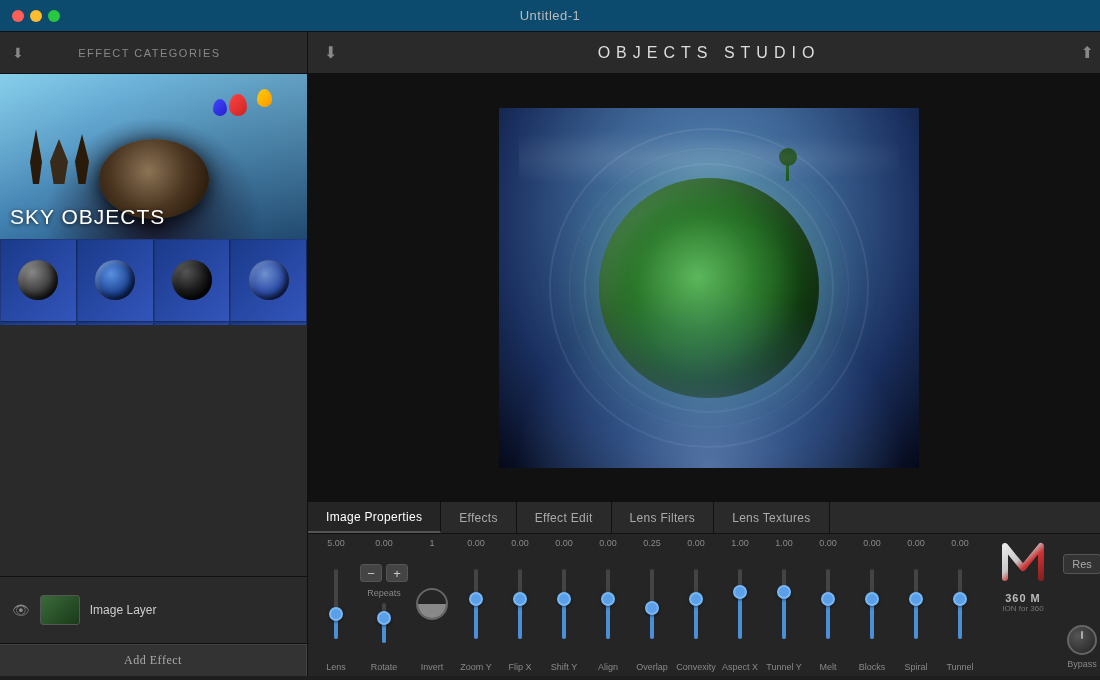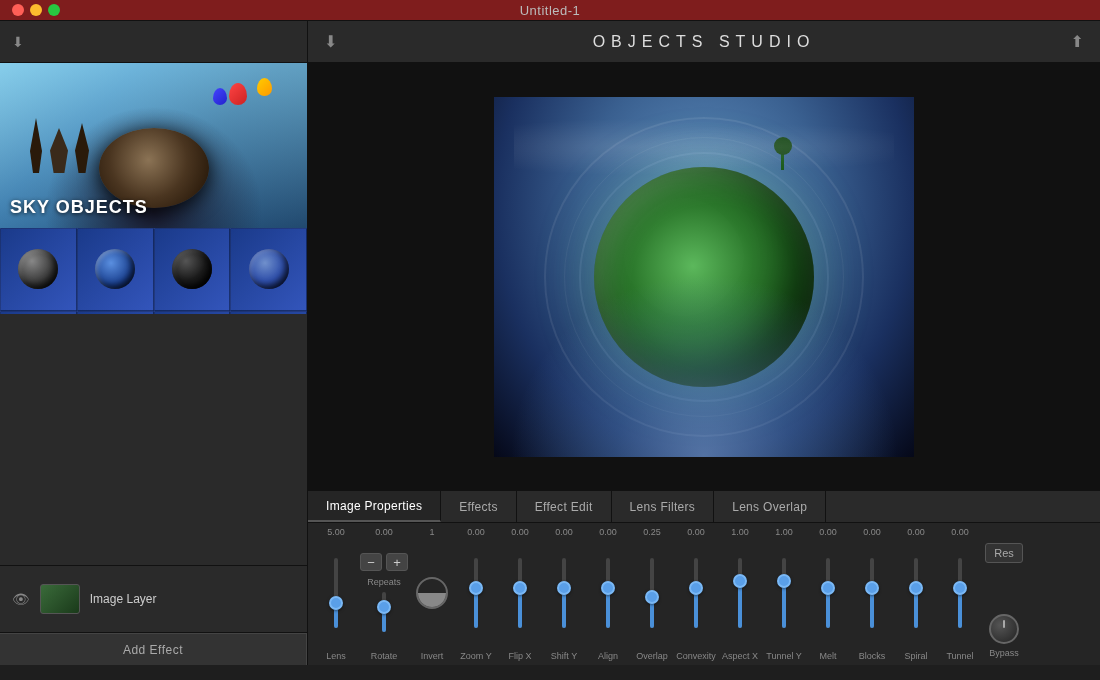--- a/index.html
+++ b/index.html
@@ -7,22 +7,22 @@
       width: 1100px;
       height: 680px;
       background: #1e1e1e;
       font-family: -apple-system, BlinkMacSystemFont, 'Helvetica Neue', sans-serif;
       overflow: hidden;
       color: #ccc;
     }
 
     
     .titlebar {
-      height: 21px;
-      background: #7f1d1d;
+      height: 32px;
+      background: #0c4a6e;
       display: flex;
       align-items: center;
       justify-content: center;
       position: relative;
       border-bottom: 1px solid #111;
     }
     .titlebar-title {
       font-size: 13px;
       color: #bbb;
       letter-spacing: 0.5px;
@@ -101,22 +101,22 @@
       position: absolute;
       inset: 0;
       background: 
         radial-gradient(ellipse at 50% 90%, #1a1a2e 0%, transparent 50%),
         linear-gradient(to bottom, rgba(135,206,235,0.6) 0%, rgba(44,95,138,0.4) 100%);
     }
     .sky-label {
       position: absolute;
       bottom: 10px;
       left: 10px;
-      font-size: 18px;
-      font-weight: 700;
+      font-size: 21px;
+      font-weight: 400;
       color: #fff;
       letter-spacing: 1px;
       text-shadow: 0 1px 4px rgba(0,0,0,0.8);
     }
 
     
     .category-centers {
       position: relative;
       height: 165px;
       overflow: hidden;
@@ -178,20 +178,21 @@
       background: #333;
       border: none;
       border-top: 1px solid #444;
       color: #aaa;
       font-size: 12px;
       cursor: pointer;
       display: flex;
       align-items: center;
       justify-content: center;
       letter-spacing: 0.5px;
+      font-family: Liberation Serif, serif;
     }
     .layer-btn:first-child {
       border-right: 1px solid #444;
     }
 
     
     .content-area {
       flex: 1;
       display: flex;
       flex-direction: column;
@@ -462,20 +463,21 @@
   </div>
   <span class="titlebar-title">Untitled-1</span>
 </div>
 
 <div class="main-layout">
 
   <div class="sidebar">
 
     <div class="sidebar-header">
       <span class="sidebar-icon">⬇</span>
+      <span class="sidebar-header-title">EFFECT CATEGORIES</span>
       <span style="width:20px"></span>
     </div>
 
     <div class="categories-area">
 
       <div class="category-sky">
         <div class="category-sky-bg">
           <div class="category-sky-overlay"></div>
 
           <div style="position:absolute;bottom:20px;left:50%;transform:translateX(-50%);width:110px;height:80px;border-radius:50%;background:radial-gradient(circle at 45% 40%, #8B7355 0%, #4a3520 50%, #1a0d00 100%);box-shadow:0 4px 20px rgba(0,0,0,0.9);"></div>
@@ -570,21 +572,21 @@
       </div>
     </div>
 
     <div class="properties-panel">
 
       <div class="properties-tabs">
         <div class="prop-tab active">Image Properties</div>
         <div class="prop-tab">Effects</div>
         <div class="prop-tab">Effect Edit</div>
         <div class="prop-tab">Lens Filters</div>
-        <div class="prop-tab">Lens Overlap</div>
+        <div class="prop-tab">Lens Textures</div>
       </div>
 
       <div class="sliders-area">
 
         <div class="slider-group">
           <span class="slider-value">5.00</span>
           <div class="vertical-slider" style="height:80px;position:relative;display:flex;align-items:center;justify-content:center;">
             <div class="slider-track" style="height:70px;position:relative;">
               <div class="slider-fill" style="height:20px;"></div>
               <div class="slider-thumb" style="bottom:18px;"></div>
@@ -744,20 +746,39 @@
           <span class="slider-value">0.00</span>
           <div class="vertical-slider" style="height:80px;position:relative;display:flex;align-items:center;justify-content:center;">
             <div class="slider-track" style="height:70px;position:relative;">
               <div class="slider-fill" style="height:35px;"></div>
               <div class="slider-thumb" style="bottom:33px;"></div>
             </div>
           </div>
           <span class="slider-label">Tunnel</span>
         </div>
 
+        <div style="display:flex;flex-direction:column;align-items:center;justify-content:center;min-width:70px;gap:6px;margin-left:4px;">
+
+          <svg width="48" height="48" viewBox="0 0 48 48">
+            <defs>
+              <linearGradient id="mgrad" x1="0%" y1="0%" x2="100%" y2="100%">
+                <stop offset="0%" style="stop-color:#e8e8e8"></stop>
+                <stop offset="40%" style="stop-color:#c8c8c8"></stop>
+                <stop offset="60%" style="stop-color:#cc3333"></stop>
+                <stop offset="100%" style="stop-color:#882222"></stop>
+              </linearGradient>
+            </defs>
+            <path d="M6 40 L6 8 L24 30 L42 8 L42 40" stroke="url(#mgrad)" stroke-width="6" fill="none" stroke-linejoin="round" stroke-linecap="round"></path>
+          </svg>
+
+          <div style="display:flex;flex-direction:column;align-items:center;">
+            <span style="font-size:11px;color:#bbb;font-weight:600;letter-spacing:1px;">360 M</span>
+            <span style="font-size:8px;color:#777;">ION for 360</span>
+          </div>
+        </div>
 
         <div style="display:flex;flex-direction:column;align-items:center;justify-content:space-between;min-width:40px;height:100%;">
           <button class="reset-btn" style="margin-top:16px;">Res</button>
           <div style="display:flex;flex-direction:column;align-items:center;gap:4px;margin-bottom:4px;">
             <div class="knob"></div>
             <span style="font-size:9px;color:#888;">Bypass</span>
           </div>
         </div>
 
       </div>

